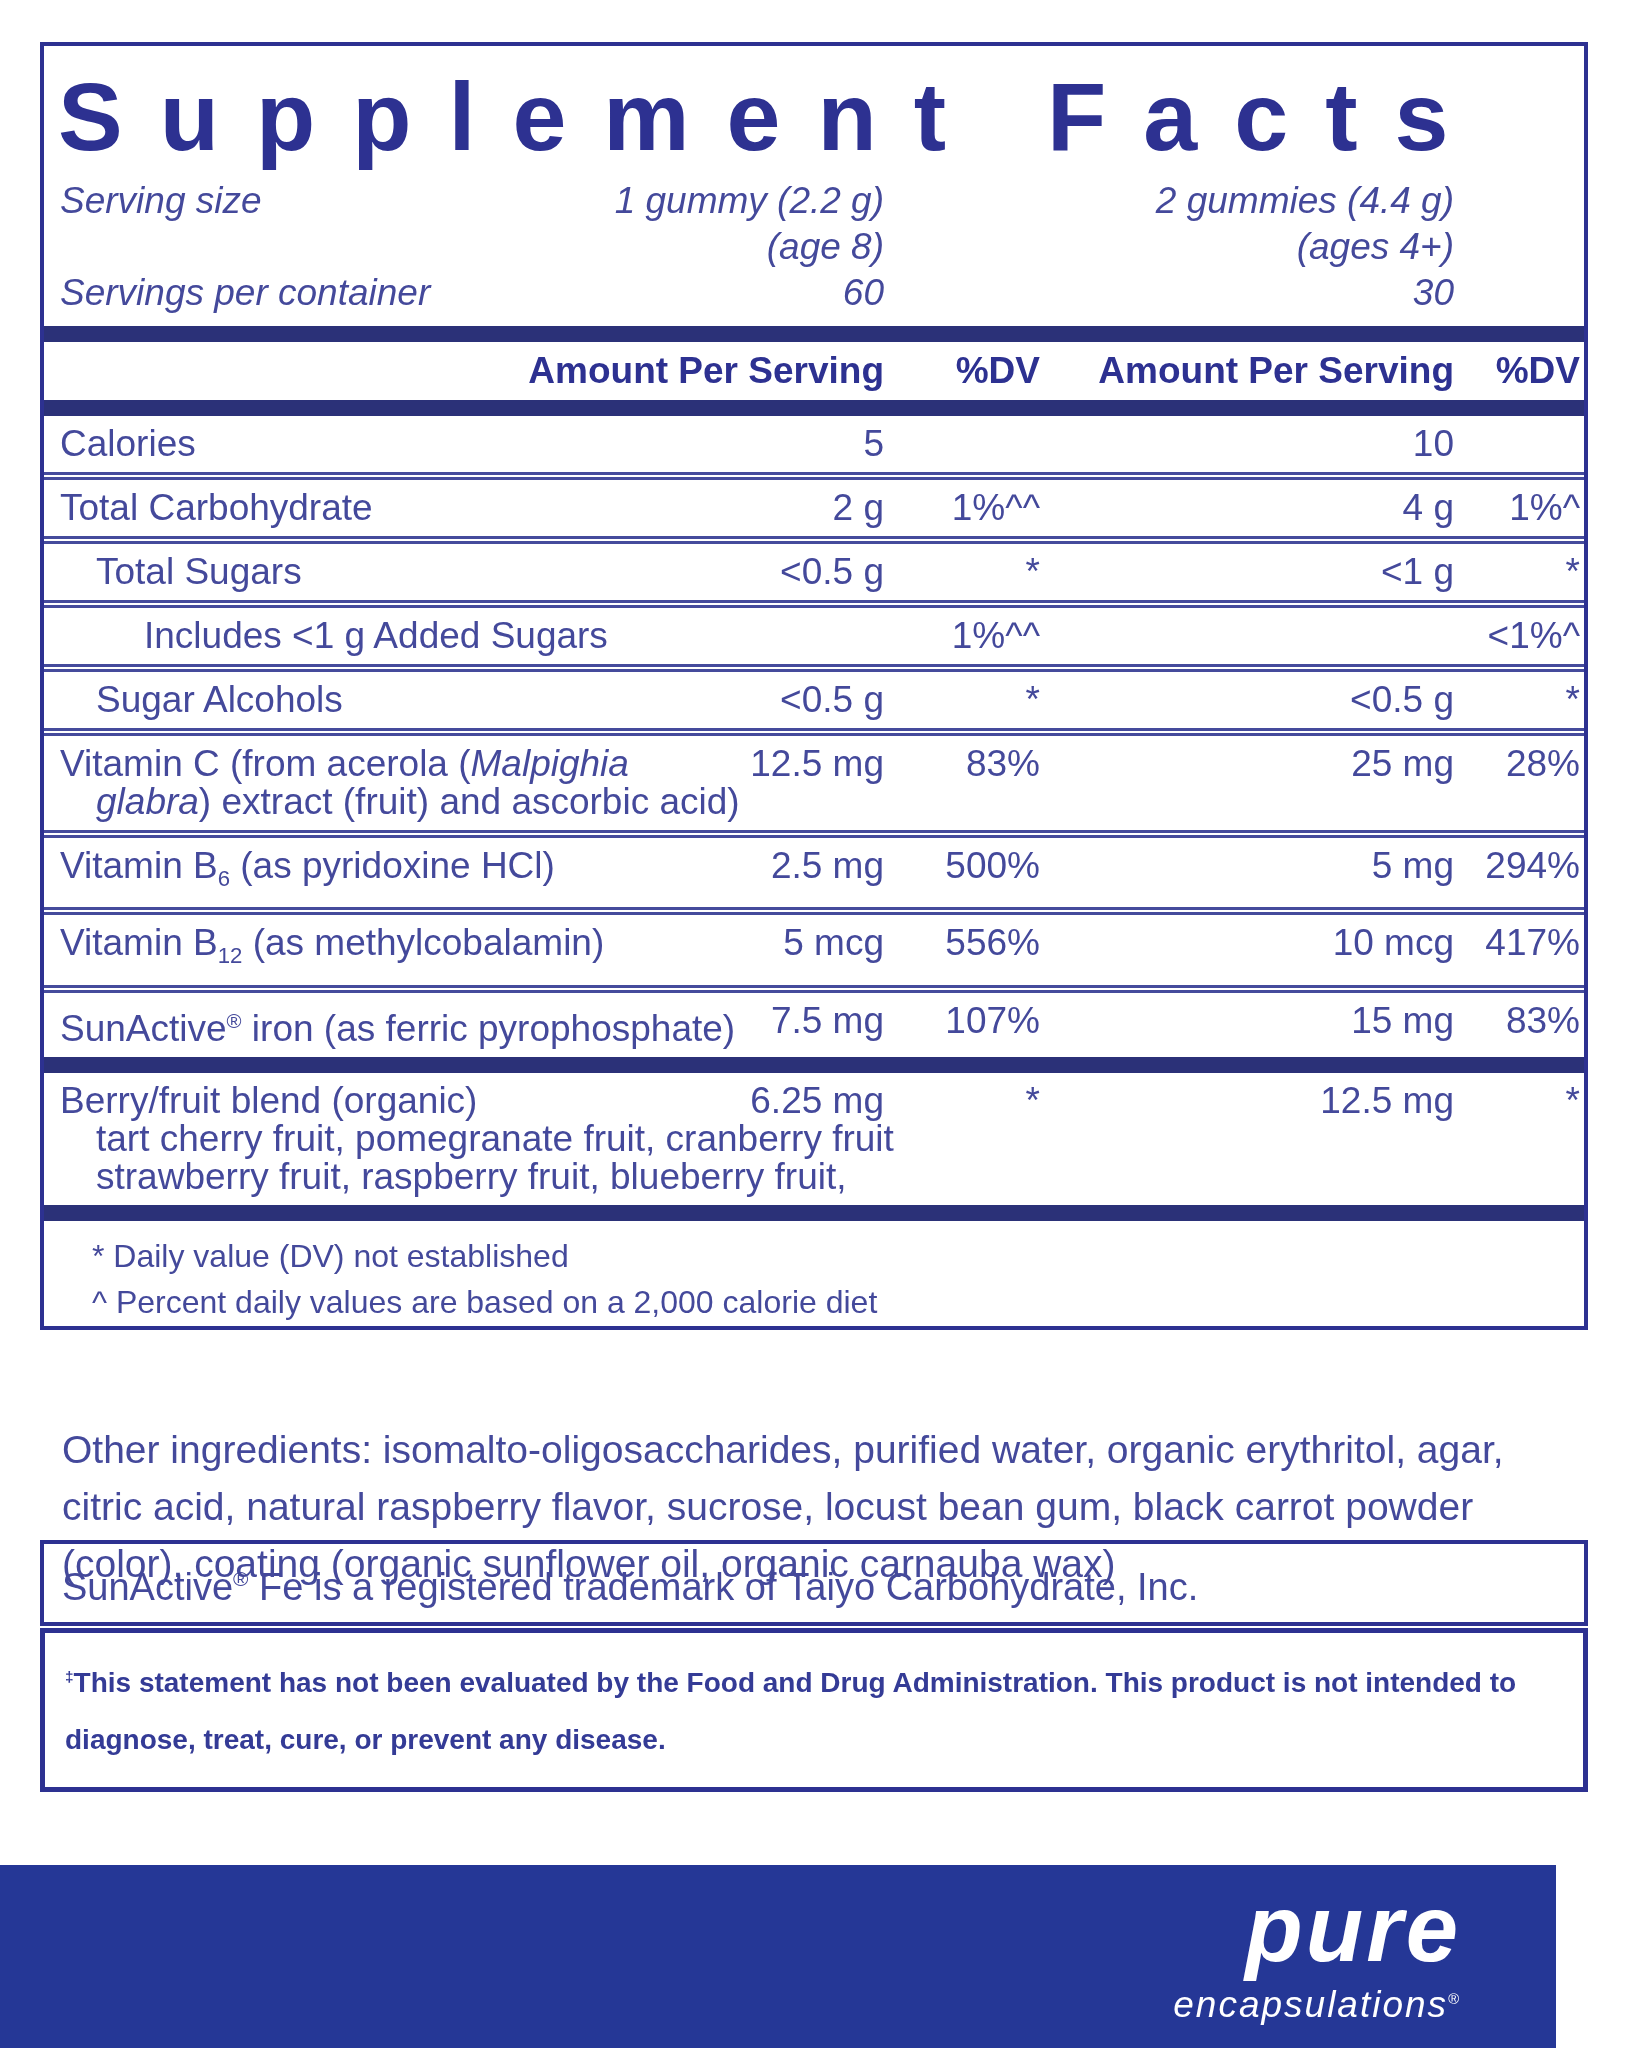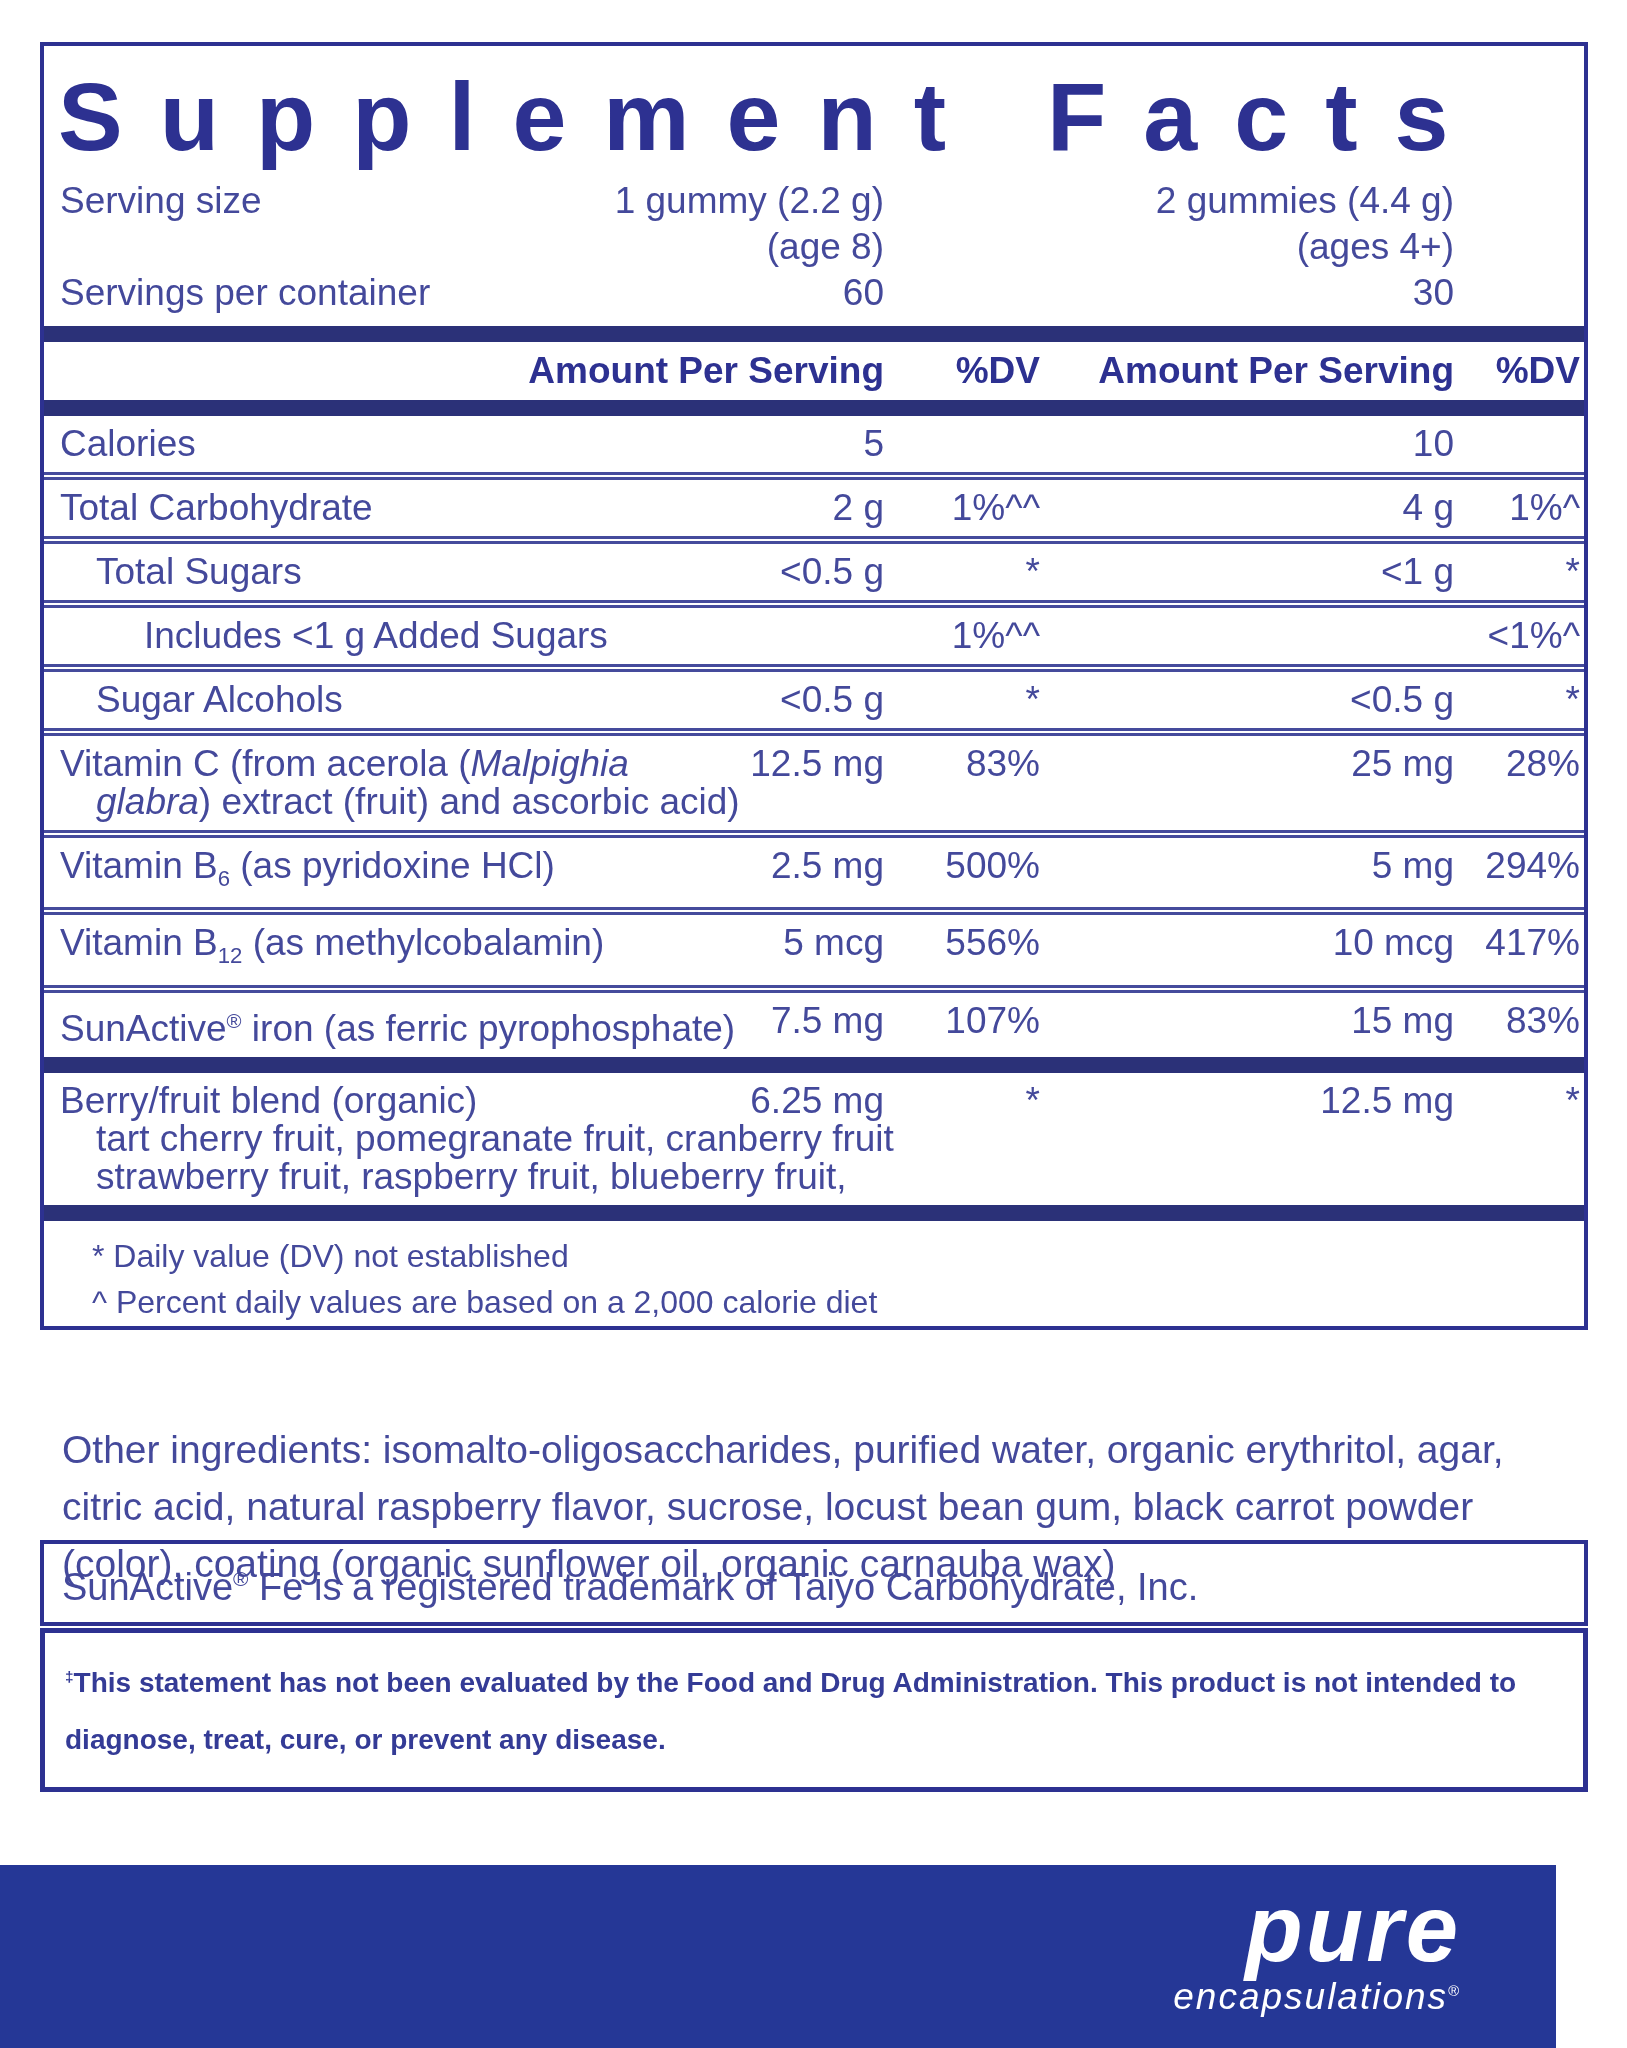--- a/index.html
+++ b/index.html
@@ -17,21 +17,21 @@
   }
   
   .panel{
     position:absolute;left:40px;top:42px;width:1548px;height:1288px;
     border:4px solid var(--navy);background:#fff;overflow:hidden;
   }
   .panel-title{
     margin:20px 10px 10px 14px;font-size:97px;font-weight:bold;line-height:1.05;
     letter-spacing:37px;color:var(--navy);white-space:nowrap;
   }
-  .srow{position:relative;height:46px;font-size:37px;line-height:46px;}
+  .srow{position:relative;height:46px;font-size:37px;line-height:46px;font-style:italic;}
   .srow .lbl{padding-left:16px;}
   .serving{margin-bottom:10px;}
   .row{position:relative;padding:9px 0;font-size:37px;line-height:38px;}
   .row .lbl{padding-left:16px;display:block;}
   .ind1{padding-left:52px !important;}
   .ind2{padding-left:100px !important;}
   .a1{position:absolute;right:700px;top:9px;white-space:nowrap;}
   .dv1{position:absolute;right:544px;top:9px;white-space:nowrap;}
   .a2{position:absolute;right:130px;top:9px;white-space:nowrap;}
   .dv2{position:absolute;right:4px;top:9px;white-space:nowrap;}
@@ -59,21 +59,21 @@
     font-size:28px;line-height:57px;font-weight:bold;color:#343b96;
   }
   
   .band{
     position:absolute;left:0;top:1865px;width:1556px;height:183px;background:var(--band);
   }
   .logo{
     position:absolute;right:95px;top:22px;text-align:right;color:#ffffff;font-style:italic;
   }
   .logo .pure{font-size:94px;font-weight:bold;line-height:84px;letter-spacing:3px;}
-  .logo .encap{font-size:37px;line-height:40px;letter-spacing:2px;margin-top:0;}
+  .logo .encap{font-size:37px;line-height:40px;letter-spacing:2px;margin-top:8px;}
   .logo .encap sup{font-size:40%;}
 </style>
 </head>
 <body>
 
 <div>
 
   <section class="panel">
     <h1 class="panel-title">Supplement Facts</h1>
 

